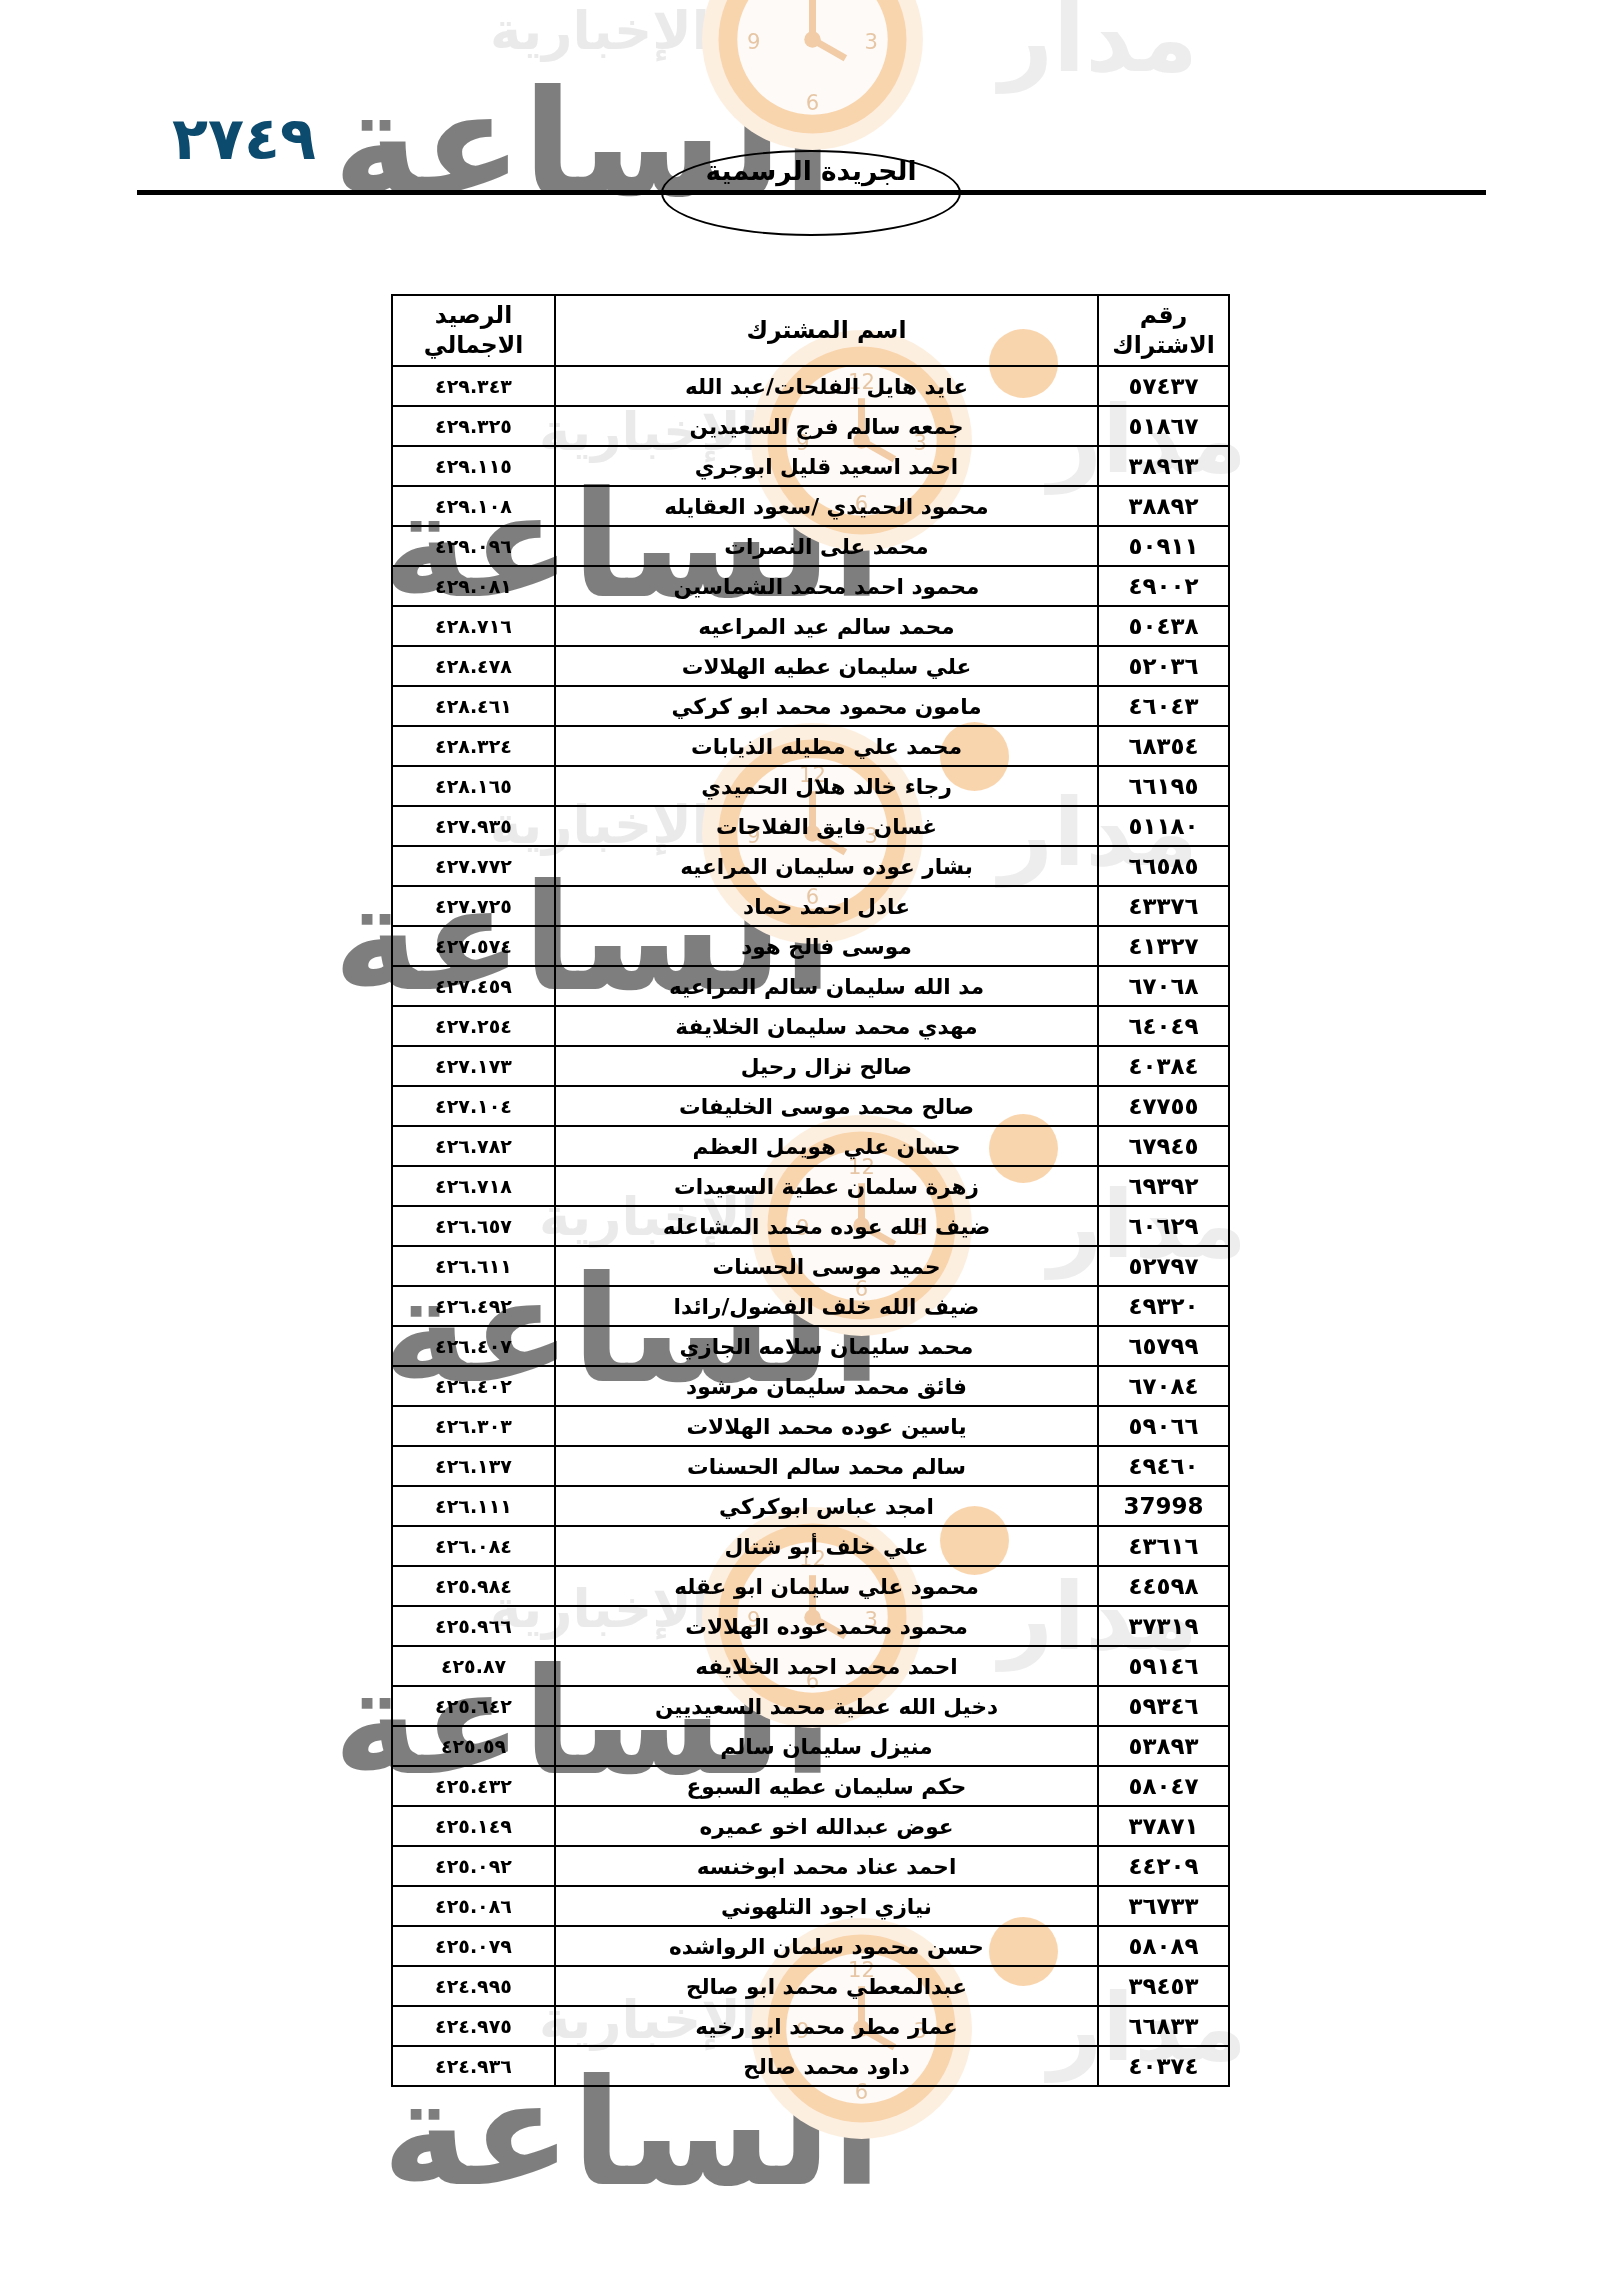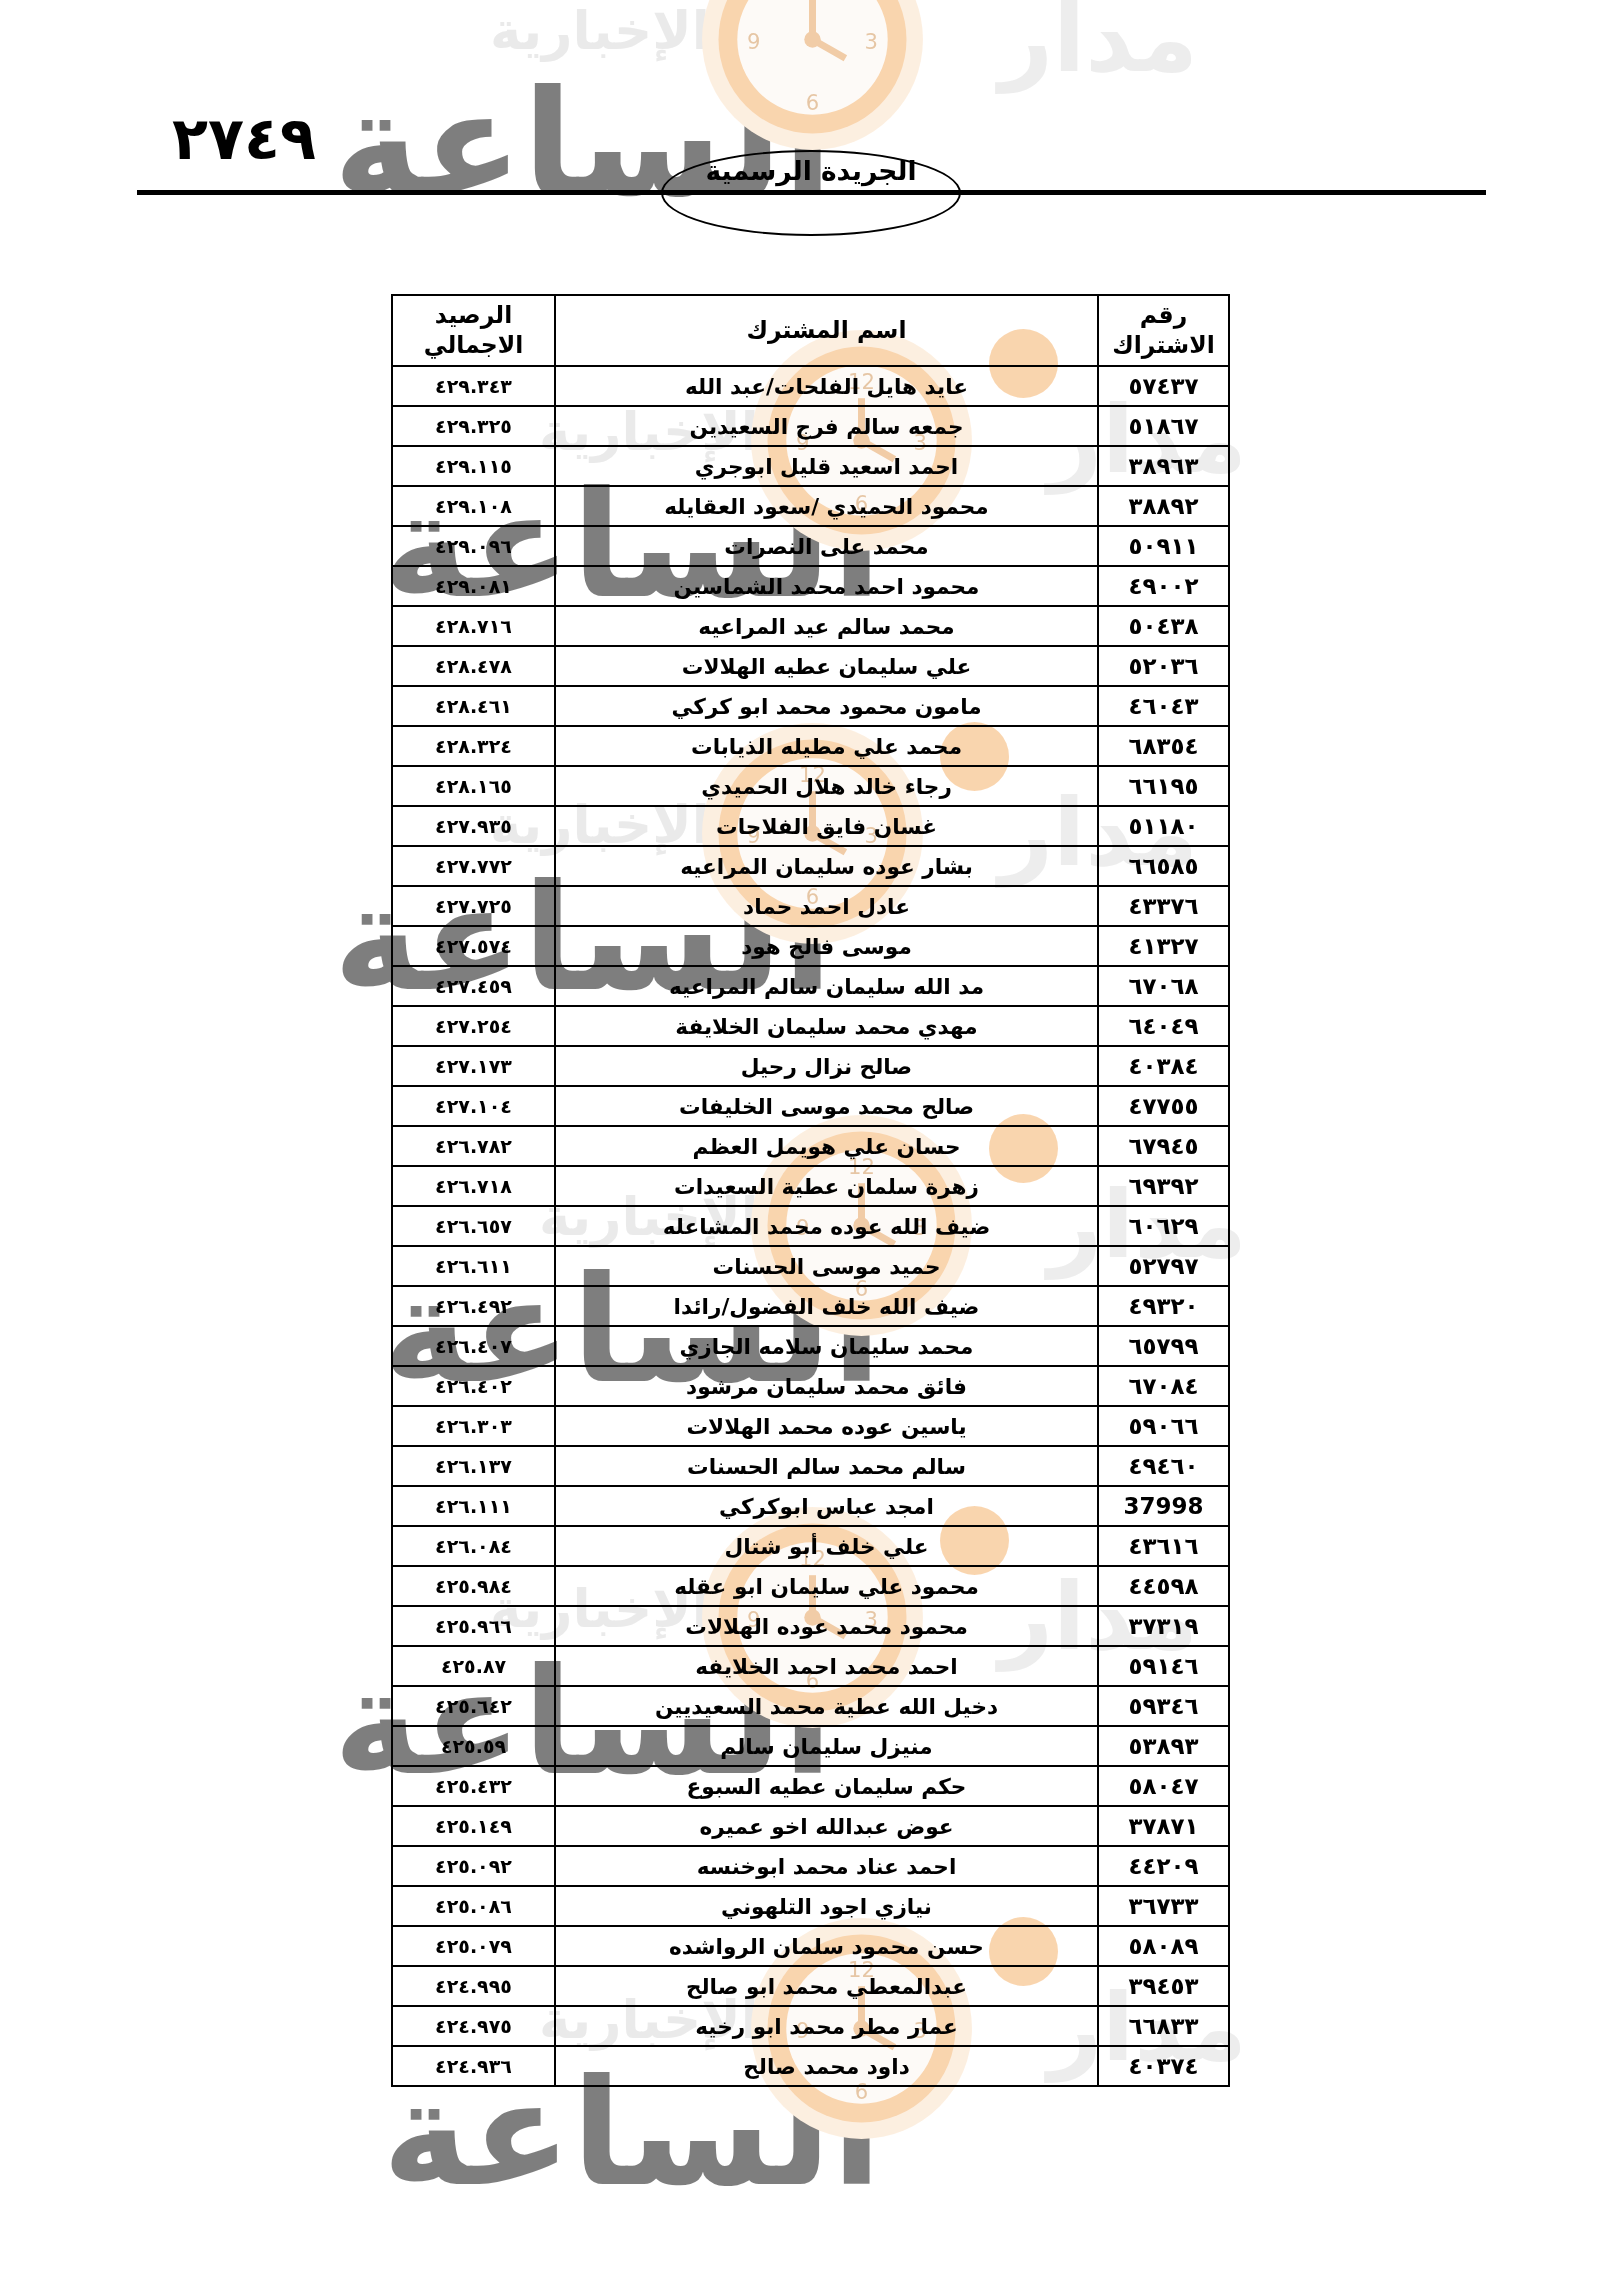--- a/index.html
+++ b/index.html
@@ -19,21 +19,21 @@
   .wm-word-akhbar { font-size: 53px; left: 118px; top: 78px; }
   .wm-word-madar  { font-size: 94px; left: 627px; top: 25.5px; color: #dcdcdc; margin-top: 36px; }
   .wm-word-saa    { font-size: 147px; left: -39px; top: 137px; color: #000000; }
   .wm-clock { position: absolute; left: 323px; top: 0; }
   .wm-dot   { position: absolute; left: 568px; top: 5.9px; width: 69px; height: 69px;
               border-radius: 50%; background: #f5ac60; }
 
   
   .page-number {
     position: absolute; left: 172px; top: 104px; z-index: 2;
-    font-size: 59px; font-weight: bold; color: #000000; direction: ltr;
+    font-size: 59px; font-weight: bold; color: #0c4a6e; direction: ltr;
   }
   .header-rule {
     position: absolute; left: 137px; top: 190px; width: 1349px; height: 4.9px;
     background: #000; z-index: 1;
   }
   .header-oval {
     position: absolute; left: 661px; top: 150px; width: 300px; height: 86px;
     border: 2.9px solid #000; border-radius: 50%;
     z-index: 2; display: flex; justify-content: center; align-items: flex-start;
     background: transparent;

